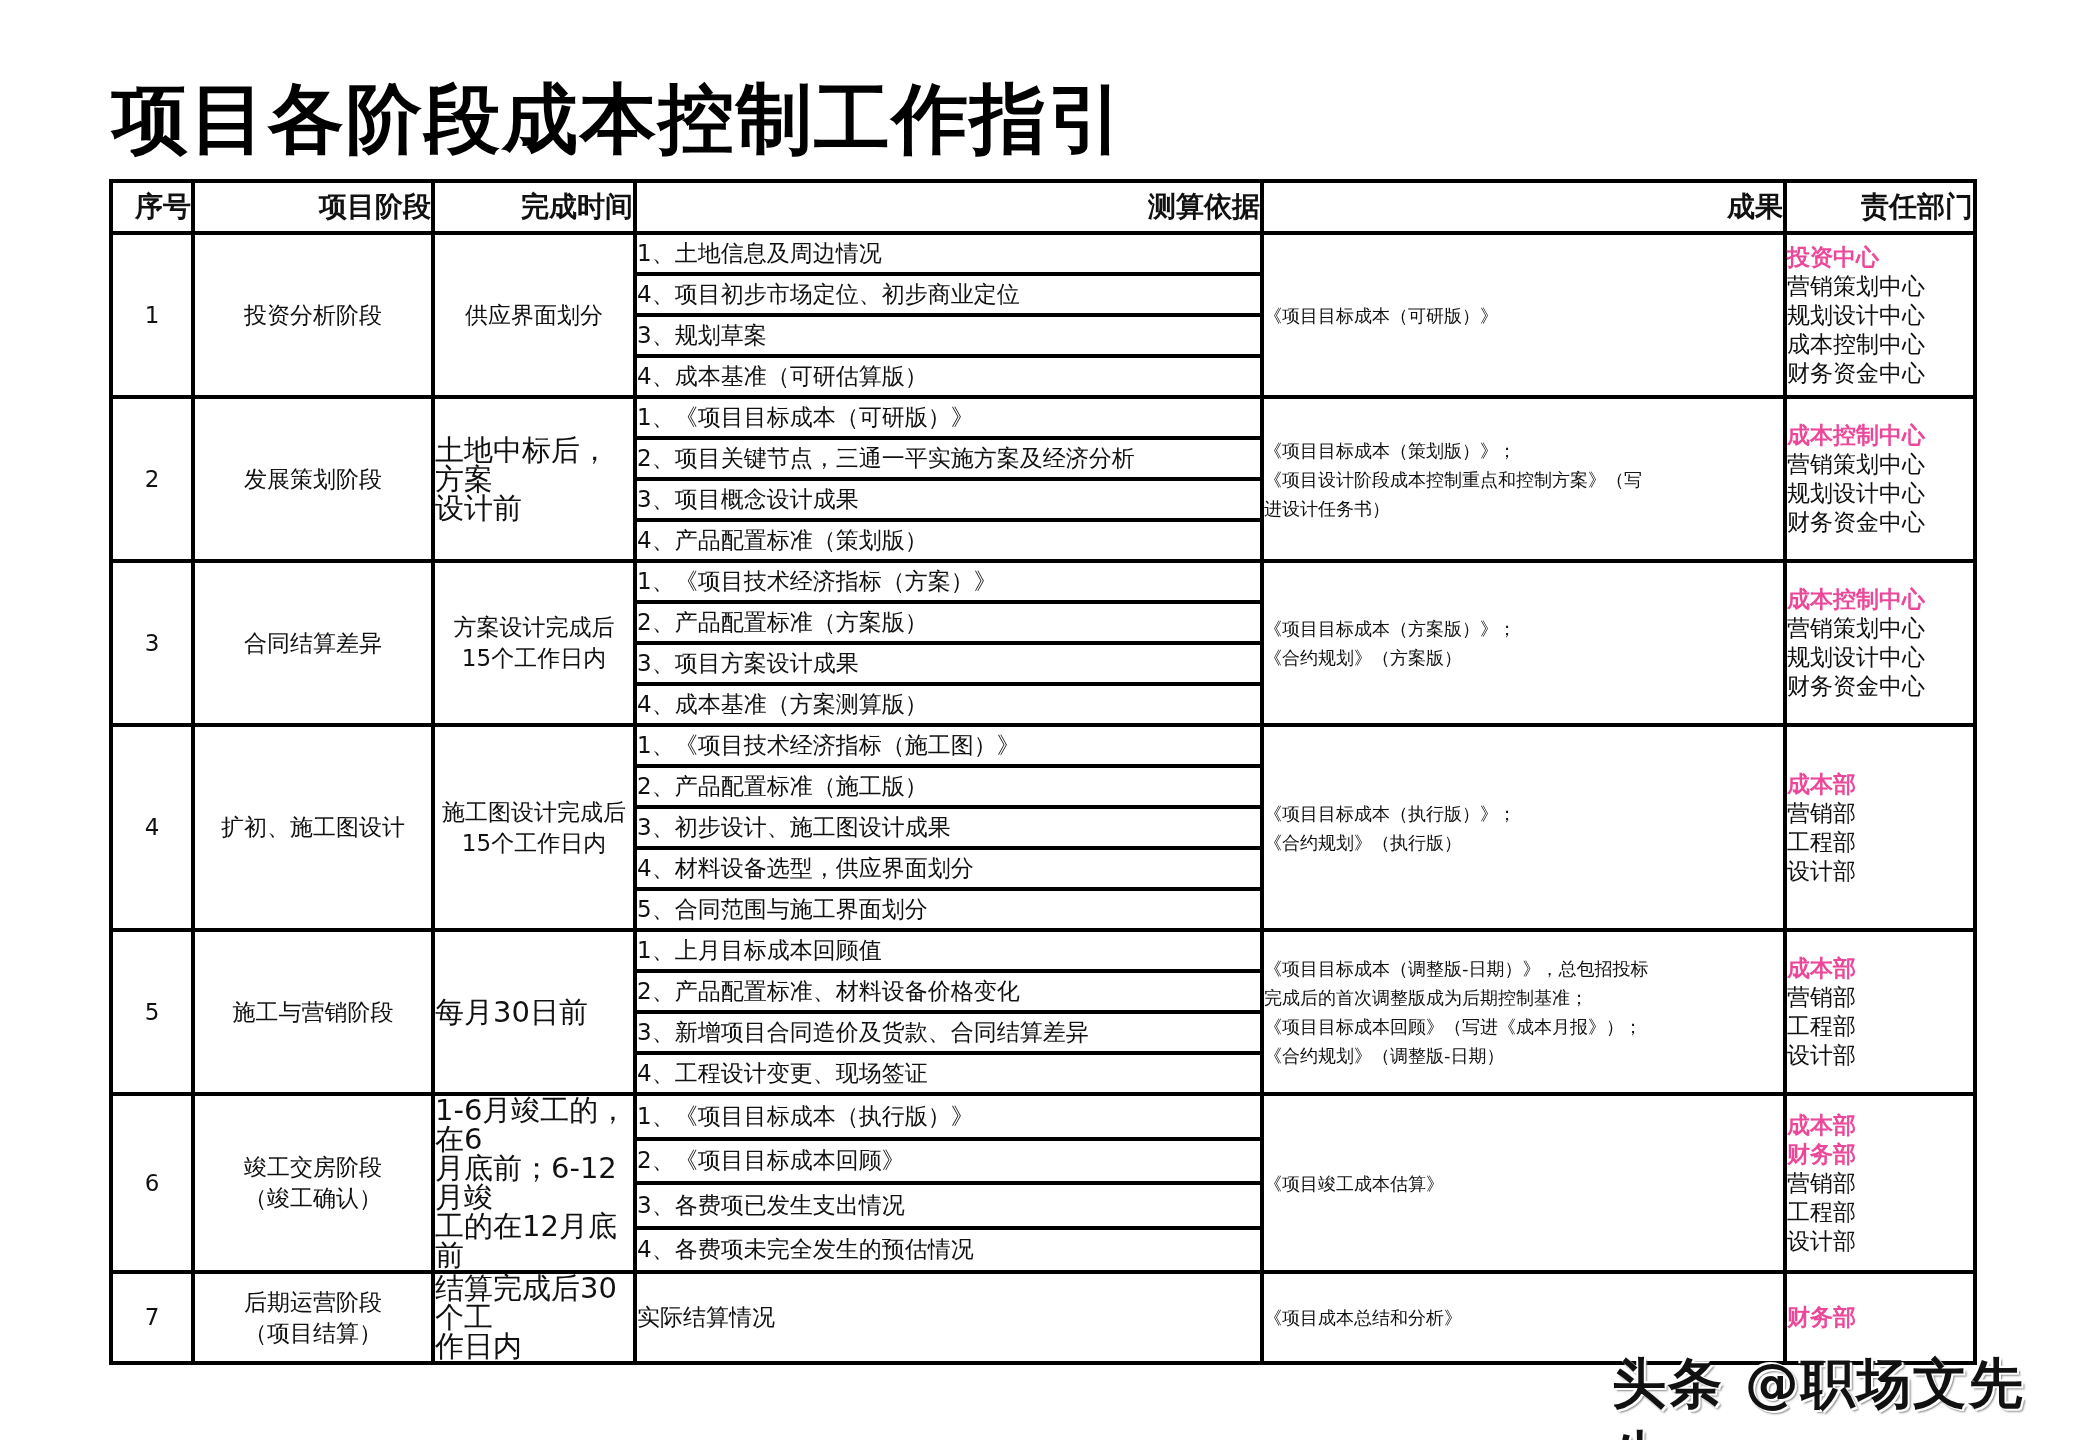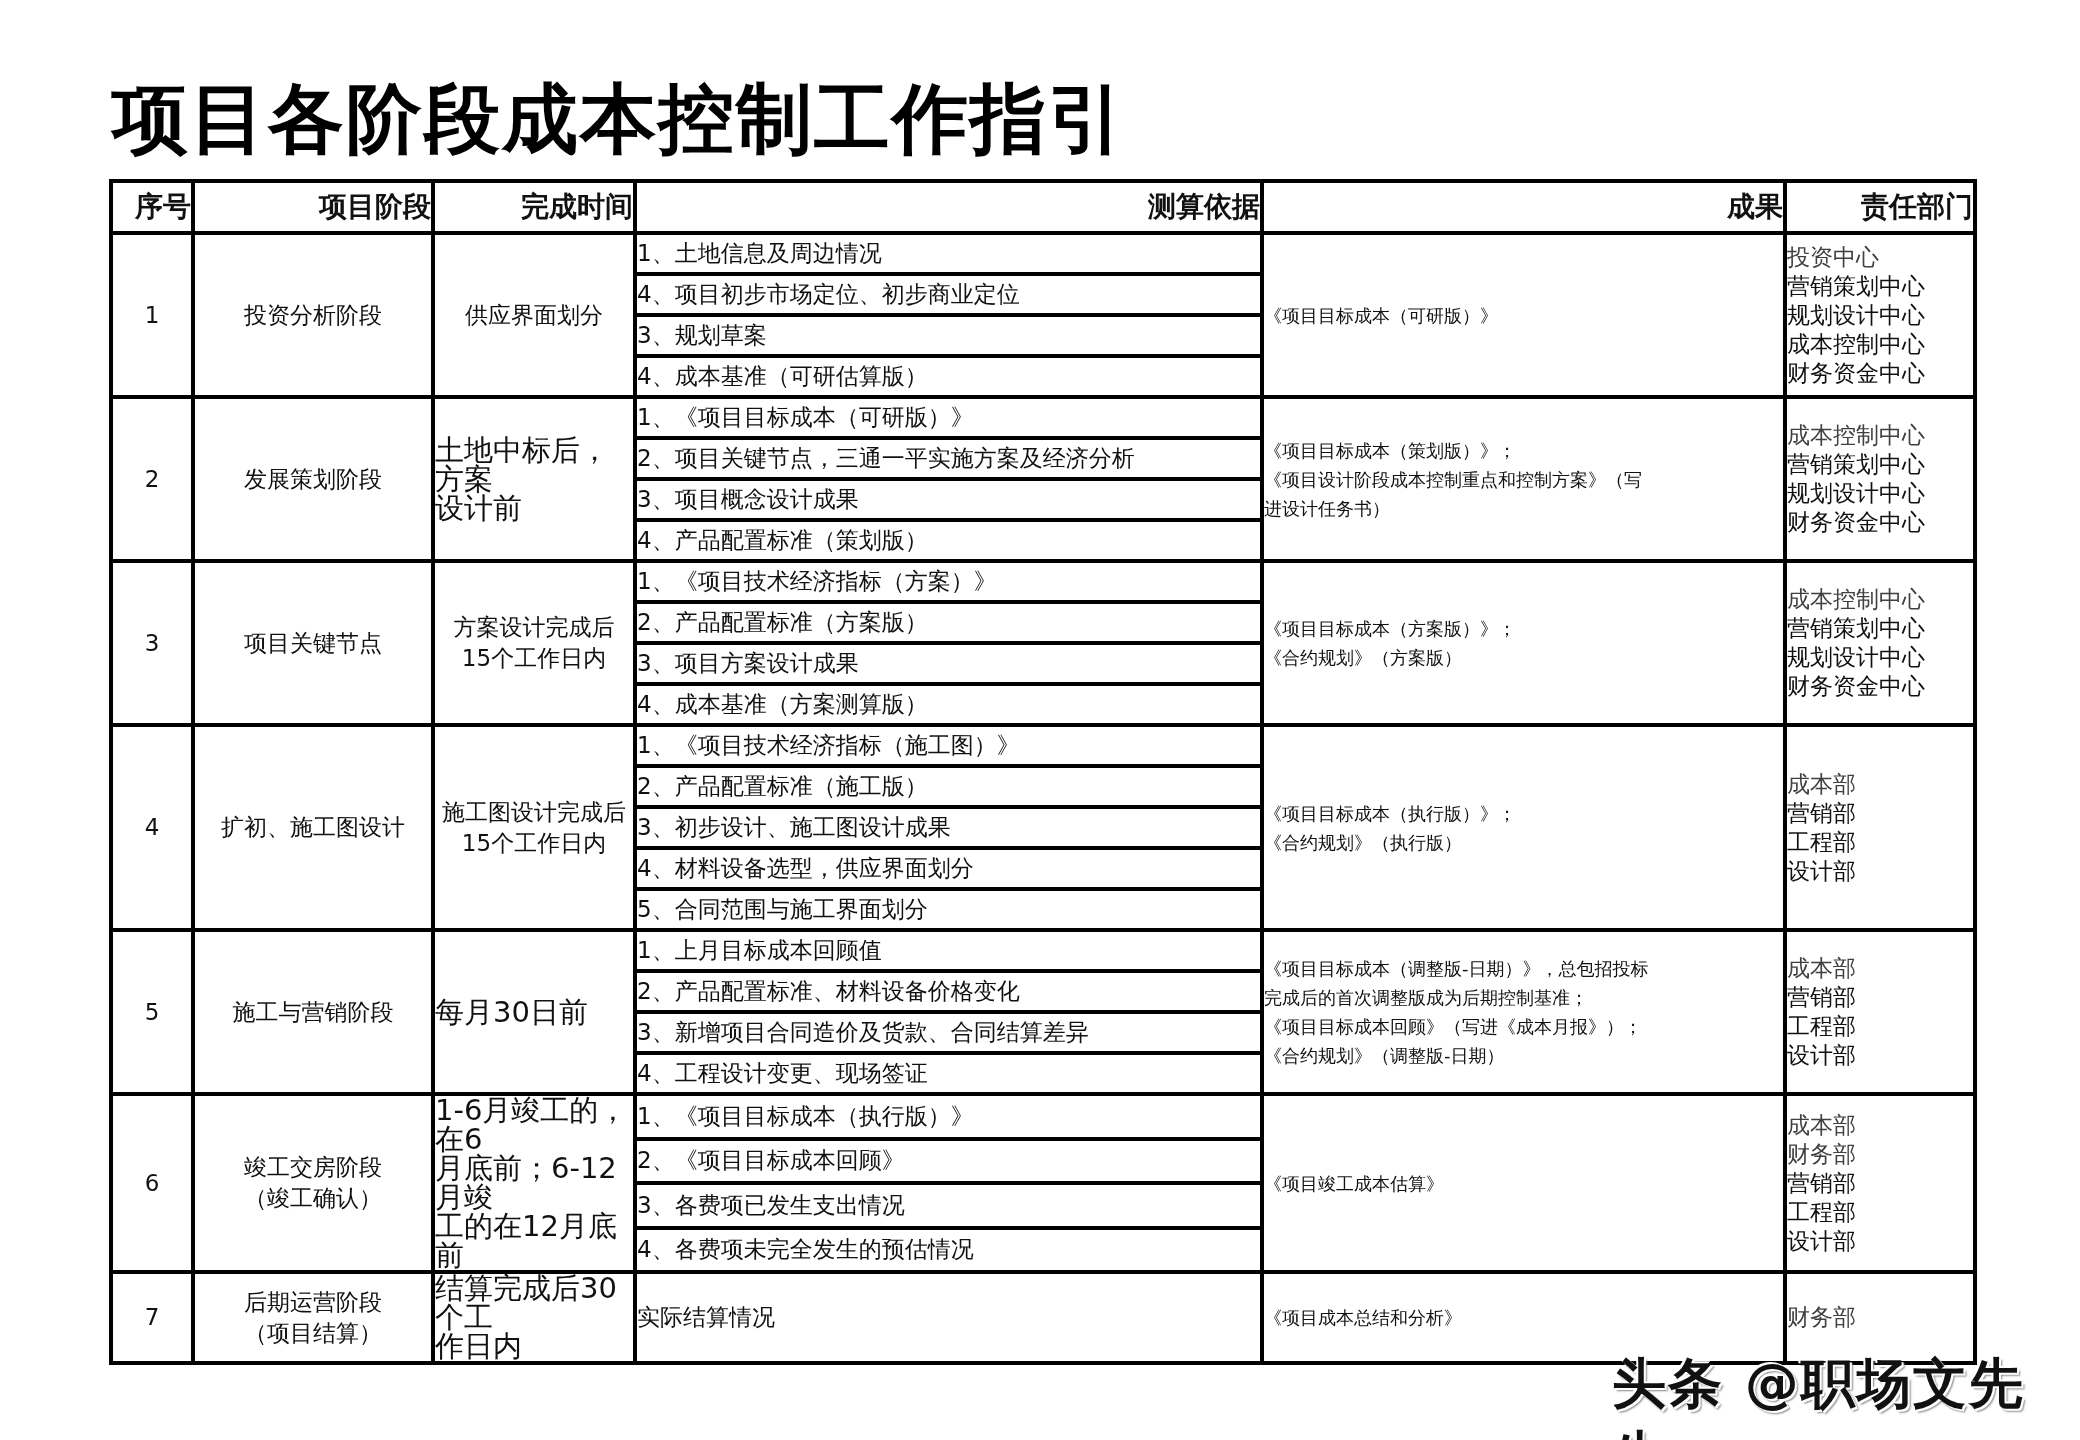--- a/index.html
+++ b/index.html
@@ -9,21 +9,21 @@
            letter-spacing:2px; line-height:90px; font-family:"DejaVu Sans",sans-serif; color:#000;margin-top:12px; }
   table.grid { position:absolute; left:109px; top:179px; width:1864px;
                border-collapse:collapse; table-layout:fixed; }
   table.grid td, table.grid th { border:4px solid #000; padding:0; }
   th { height:48px; font-size:28px; font-weight:bold; text-align:right; font-family:"DejaVu Serif",serif; }
   td.c { text-align:center; vertical-align:middle; font-size:23px; line-height:31px; }
   td.l { text-align:left; vertical-align:middle; font-size:29px; line-height:29px; padding-left:4px; }
   td.basis { font-size:23px; height:37px; padding-left:4px; vertical-align:middle; white-space:nowrap; }
   td.res { vertical-align:middle; font-size:18px; line-height:29px; padding:0 6px; }
   td.dept { text-align:left; vertical-align:middle; font-size:23px; line-height:29px; padding-left:4px; }
-  .red { color:#404040; font-weight:normal; }
+  .red { color:#ec4899; font-weight:bold; }
   .watermark { position:absolute; left:1612px; top:1348px; font-size:54px; color:#111;
                font-weight:bold; letter-spacing:2px;
                text-shadow: 2px 2px 0 #fff, -2px -2px 0 #fff, 3px 3px 2px #888; }
 </style>
 </head>
 <body>
 
 <div class="title">项目各阶段成本控制工作指引</div>
 
 <table class="grid">
@@ -96,21 +96,21 @@
       </tr>
     <tr>
         <td class="basis">3、项目概念设计成果</td>
       </tr>
     <tr>
         <td class="basis">4、产品配置标准（策划版）</td>
       </tr>
 
     <tr>
       <td class="c" rowspan="4">3</td>
-      <td class="c" rowspan="4">项目关键节点</td>
+      <td class="c" rowspan="4">合同结算差异</td>
       <td class="c" rowspan="4">
         <div>方案设计完成后</div>
         <div>15个工作日内</div>
       </td>
       <td class="basis">1、《项目技术经济指标（方案）》</td>
       <td class="res" rowspan="4">
         <div>《项目目标成本（方案版）》；</div>
         <div>《合约规划》（方案版）</div>
       </td>
       <td class="dept" rowspan="4">

